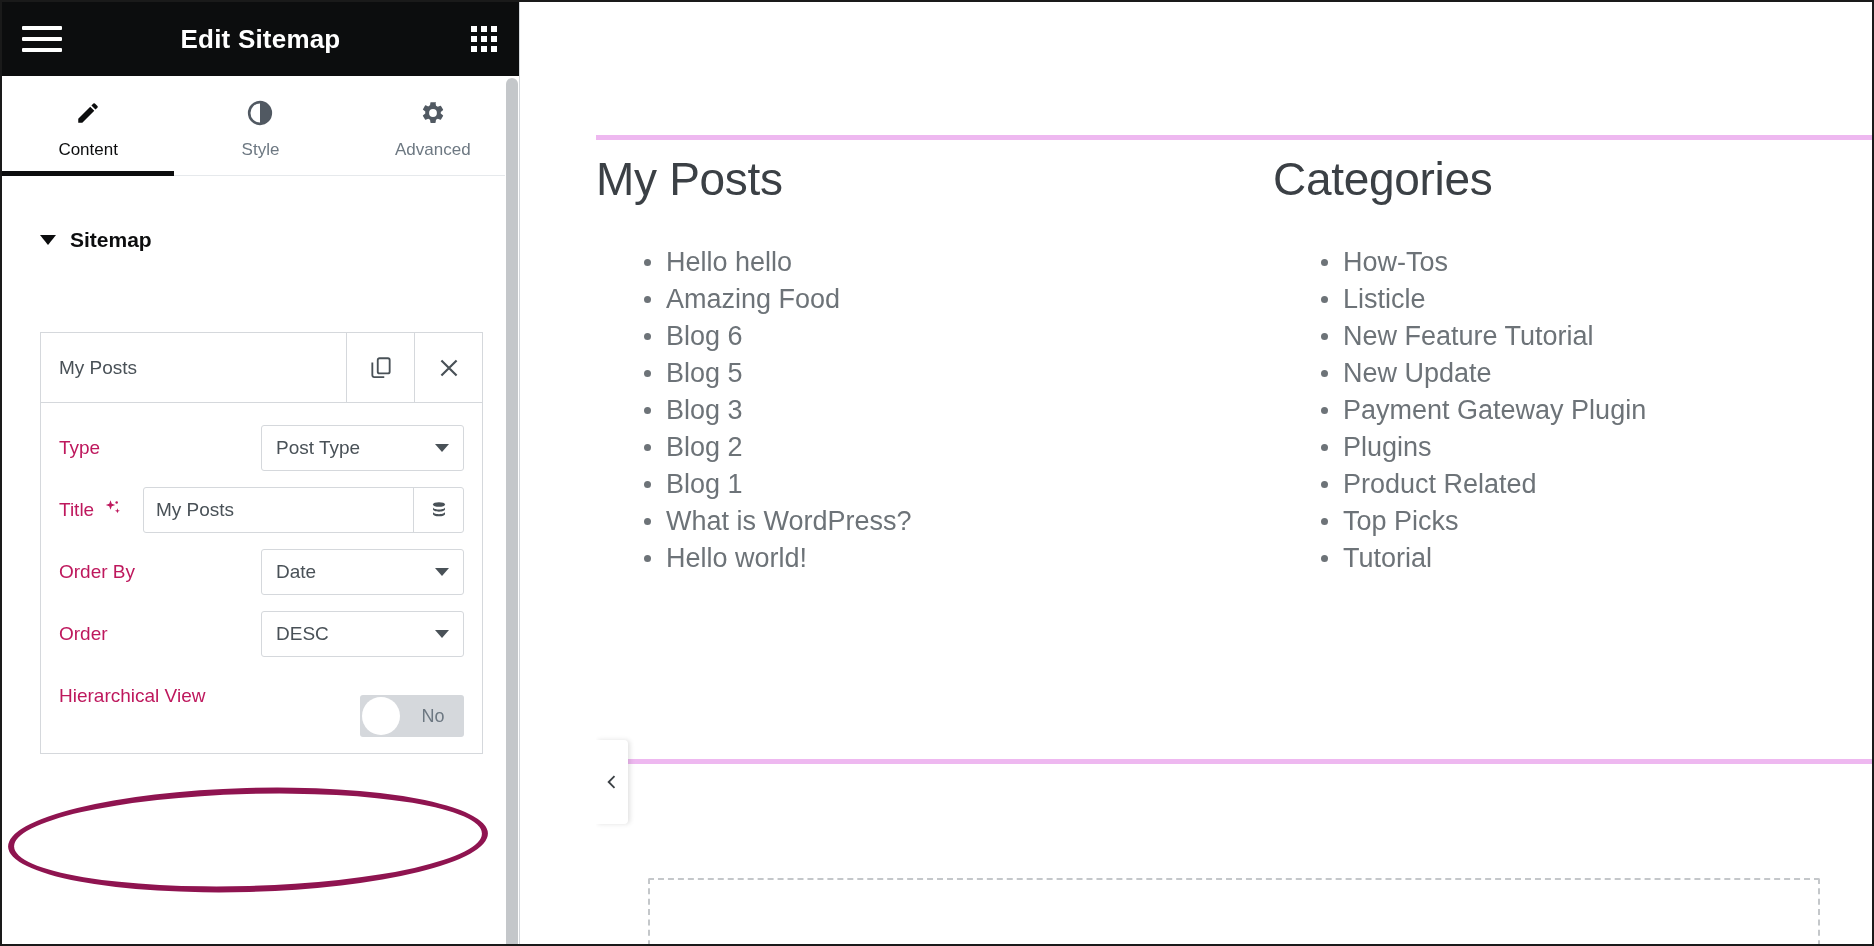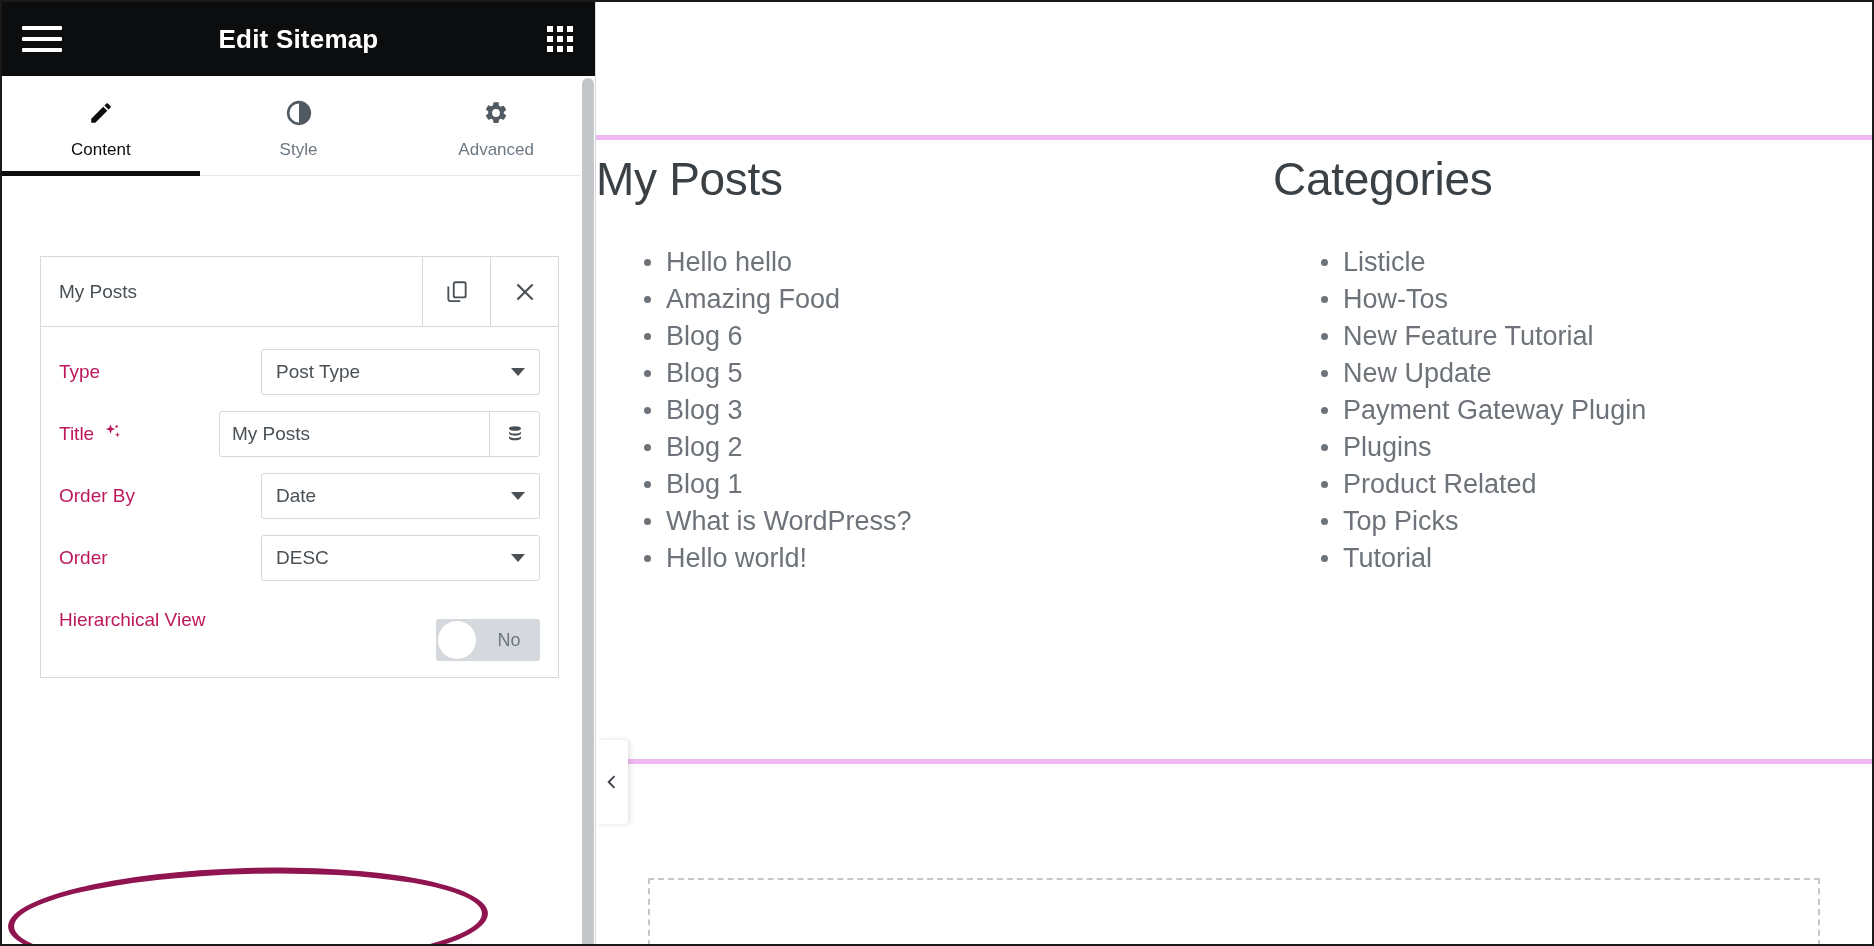--- a/index.html
+++ b/index.html
@@ -14,21 +14,21 @@
     width: 1874px; height: 946px;
     background: #fff;
     border: 2px solid #1a1a1a;
     overflow: hidden;
   }
 
   
   #panel {
     position: absolute;
     left: 0; top: 0;
-    width: 594px; height: 942px;
+    width: 518px; height: 942px;
     background: #ffffff;
     border-right: 1px solid #d5d8dc;
     overflow: hidden;
   }
 
   
   .panel-header {
     position: relative;
     height: 74px;
     background: #0c0d0e;
@@ -379,20 +379,24 @@
           <svg width="26" height="26" viewBox="0 0 24 24" fill="currentColor">
             <path d="M19.14 12.94a7.4 7.4 0 0 0 .06-.94 7.4 7.4 0 0 0-.06-.94l2.03-1.58a.48.48 0 0 0 .12-.61l-1.92-3.32a.48.48 0 0 0-.59-.22l-2.39.96a7.03 7.03 0 0 0-1.62-.94l-.36-2.54A.47.47 0 0 0 13.93 2h-3.84a.47.47 0 0 0-.47.4l-.36 2.55c-.59.24-1.13.56-1.62.94l-2.39-.96a.47.47 0 0 0-.59.22L2.74 8.47a.47.47 0 0 0 .12.61l2.03 1.58a7.6 7.6 0 0 0 0 1.88l-2.03 1.58a.48.48 0 0 0-.12.61l1.92 3.32c.12.22.38.3.59.22l2.39-.96c.5.38 1.03.7 1.62.94l.36 2.55c.04.23.24.4.47.4h3.84c.23 0 .43-.17.47-.4l.36-2.55c.59-.24 1.13-.56 1.62-.94l2.39.96c.22.08.47 0 .59-.22l1.92-3.32a.48.48 0 0 0-.12-.61l-2.03-1.58zM12 15.6A3.6 3.6 0 1 1 12 8.4a3.6 3.6 0 0 1 0 7.2z"></path>
           </svg>
         </span>
         <span class="tab-label">Advanced</span>
       </div>
     </div>
 
     <div class="panel-body">
 
+      <div class="section-head">
+        <span class="caret"></span>
+        <span class="section-title">Sitemap</span>
+      </div>
 
       <div class="repeater">
 
         <div class="rep-row">
           <div class="rep-title">My Posts</div>
           <div class="rep-btn">
             <svg width="26" height="26" viewBox="0 0 24 24" fill="none" stroke="currentColor" stroke-width="1.7">
               <rect x="9" y="3" width="11" height="14" rx="1.6"></rect>
               <path d="M15 20.4H5.6A1.6 1.6 0 0 1 4 18.8V7"></path>
             </svg>
@@ -502,22 +506,22 @@
           <li>Blog 2</li>
           <li>Blog 1</li>
           <li>What is WordPress?</li>
           <li>Hello world!</li>
         </ul>
       </div>
 
       <div class="pv-col col-right">
         <div class="pv-h">Categories</div>
         <ul class="pv-ul">
+          <li>How-Tos</li>
           <li>Listicle</li>
-          <li>How-Tos</li>
           <li>New Feature Tutorial</li>
           <li>New Update</li>
           <li>Payment Gateway Plugin</li>
           <li>Plugins</li>
           <li>Product Related</li>
           <li>Top Picks</li>
           <li>Tutorial</li>
         </ul>
       </div>
 

